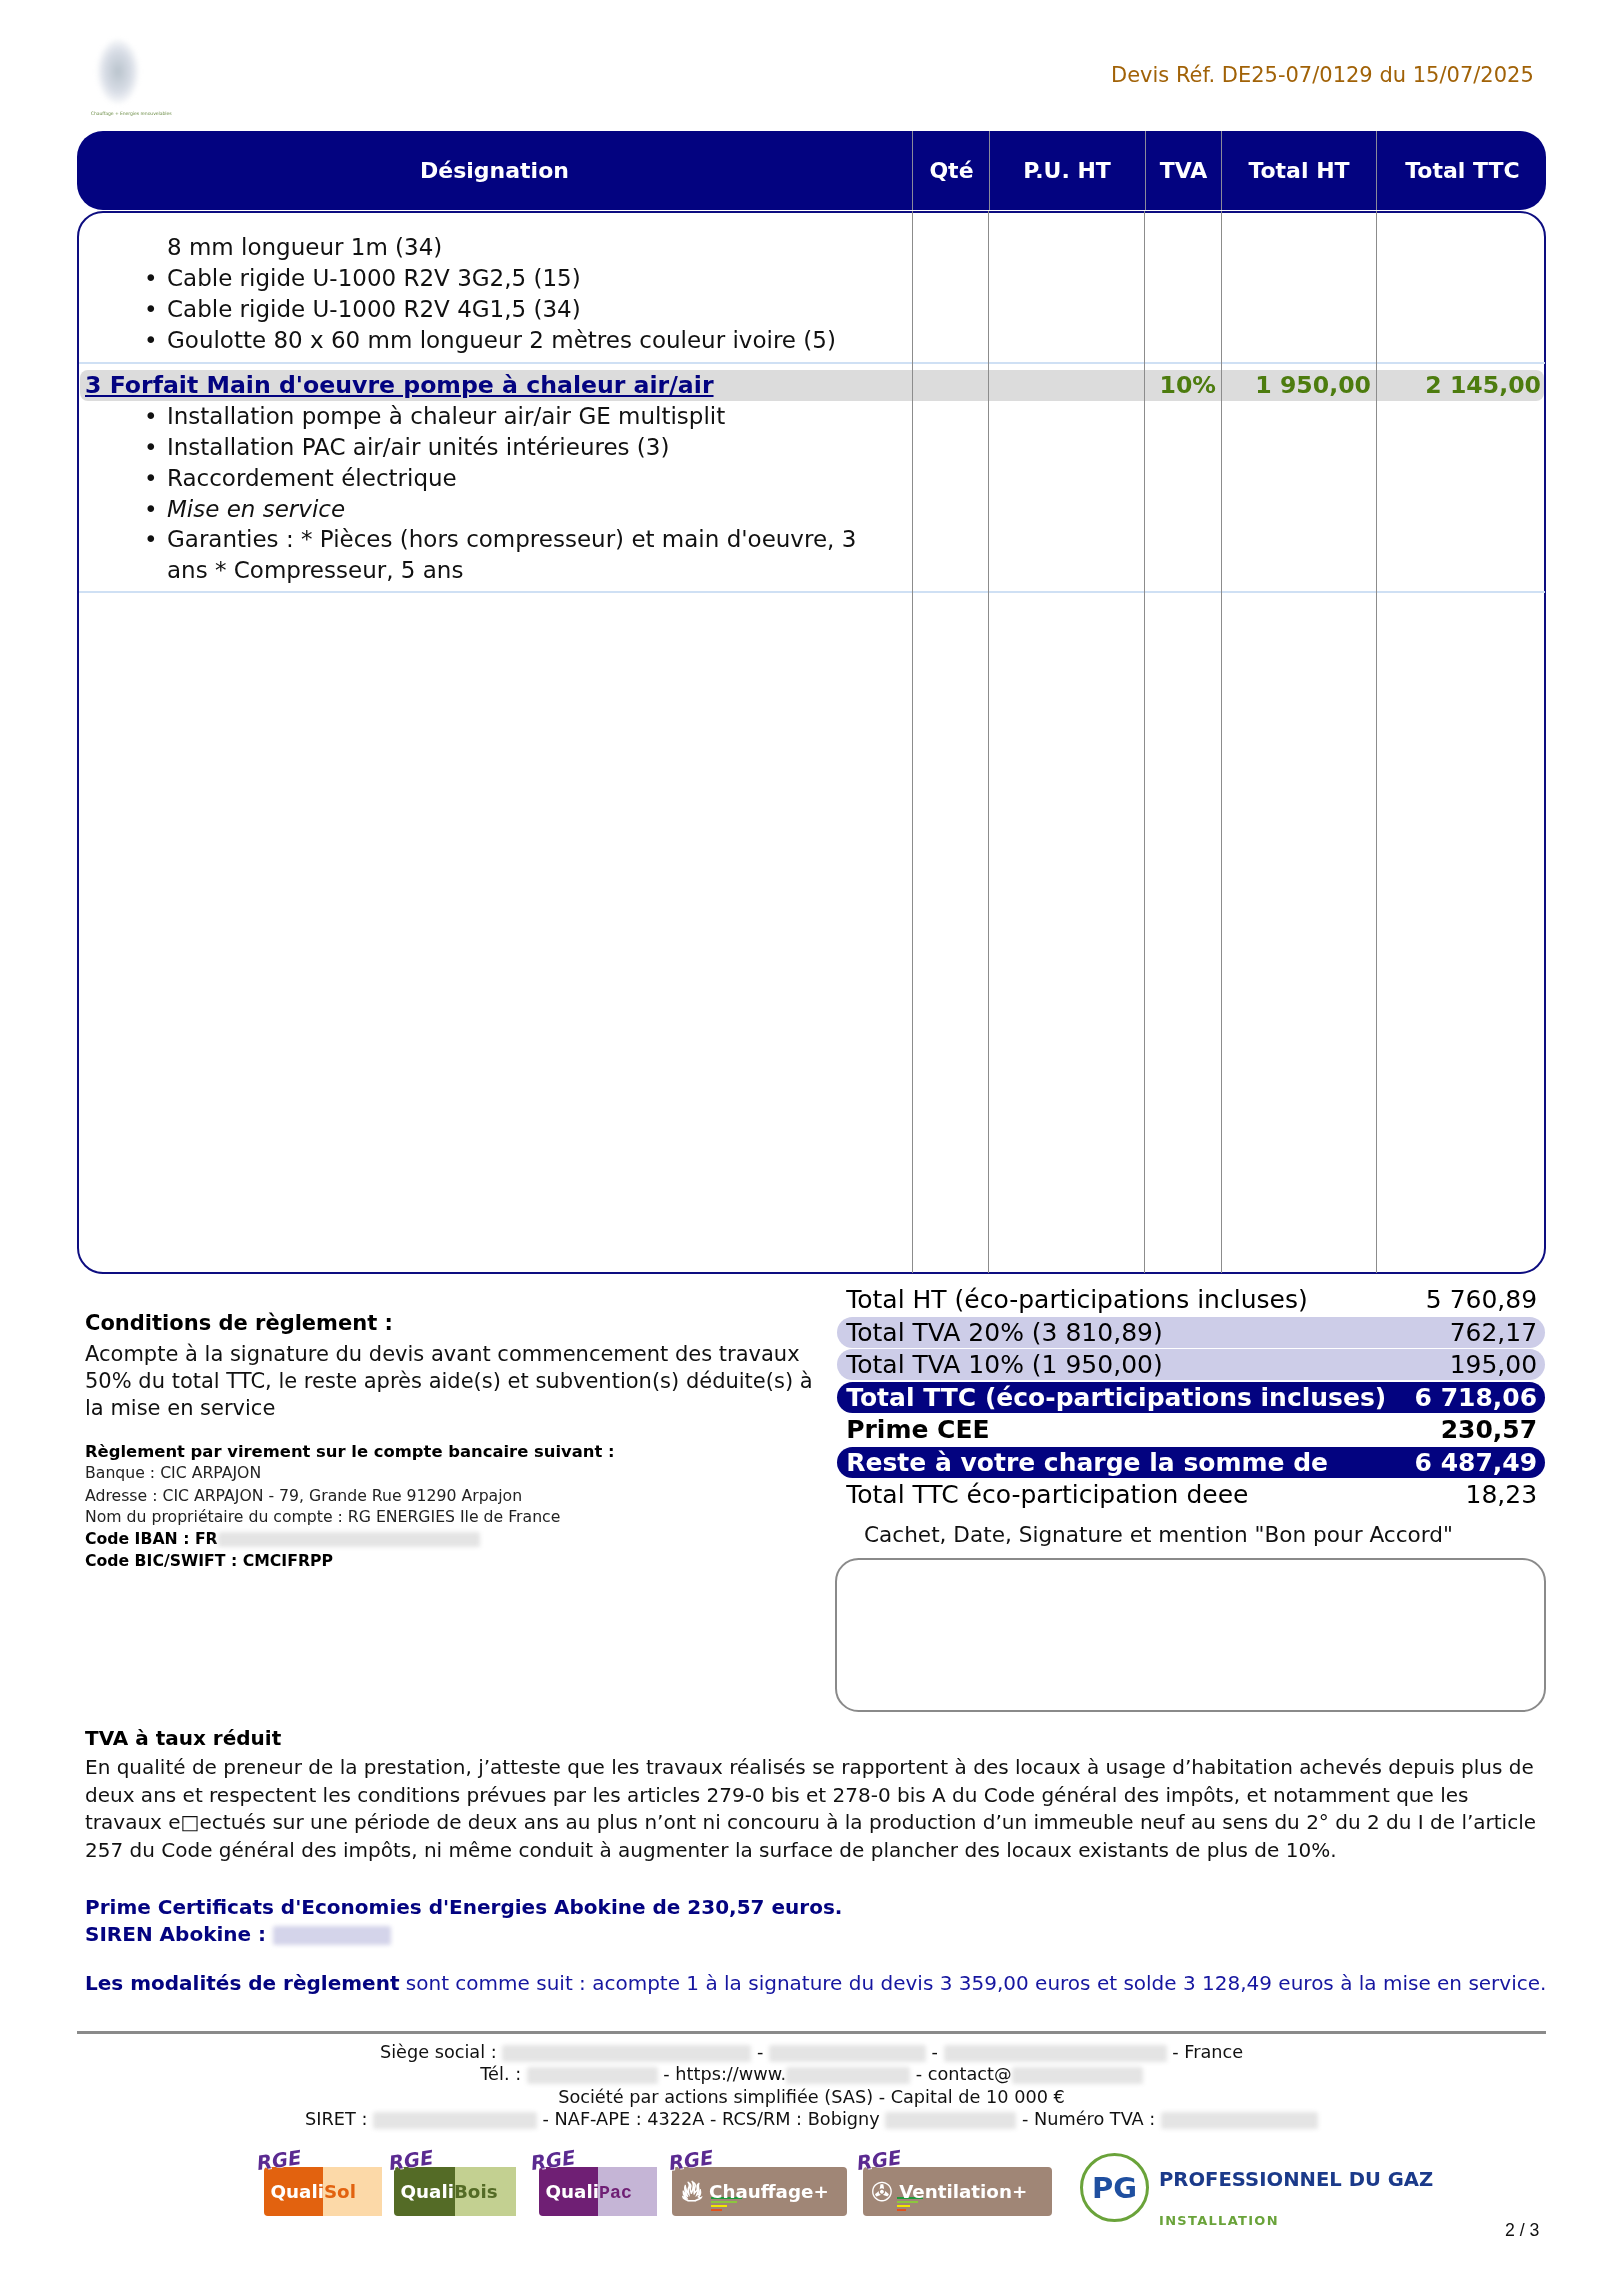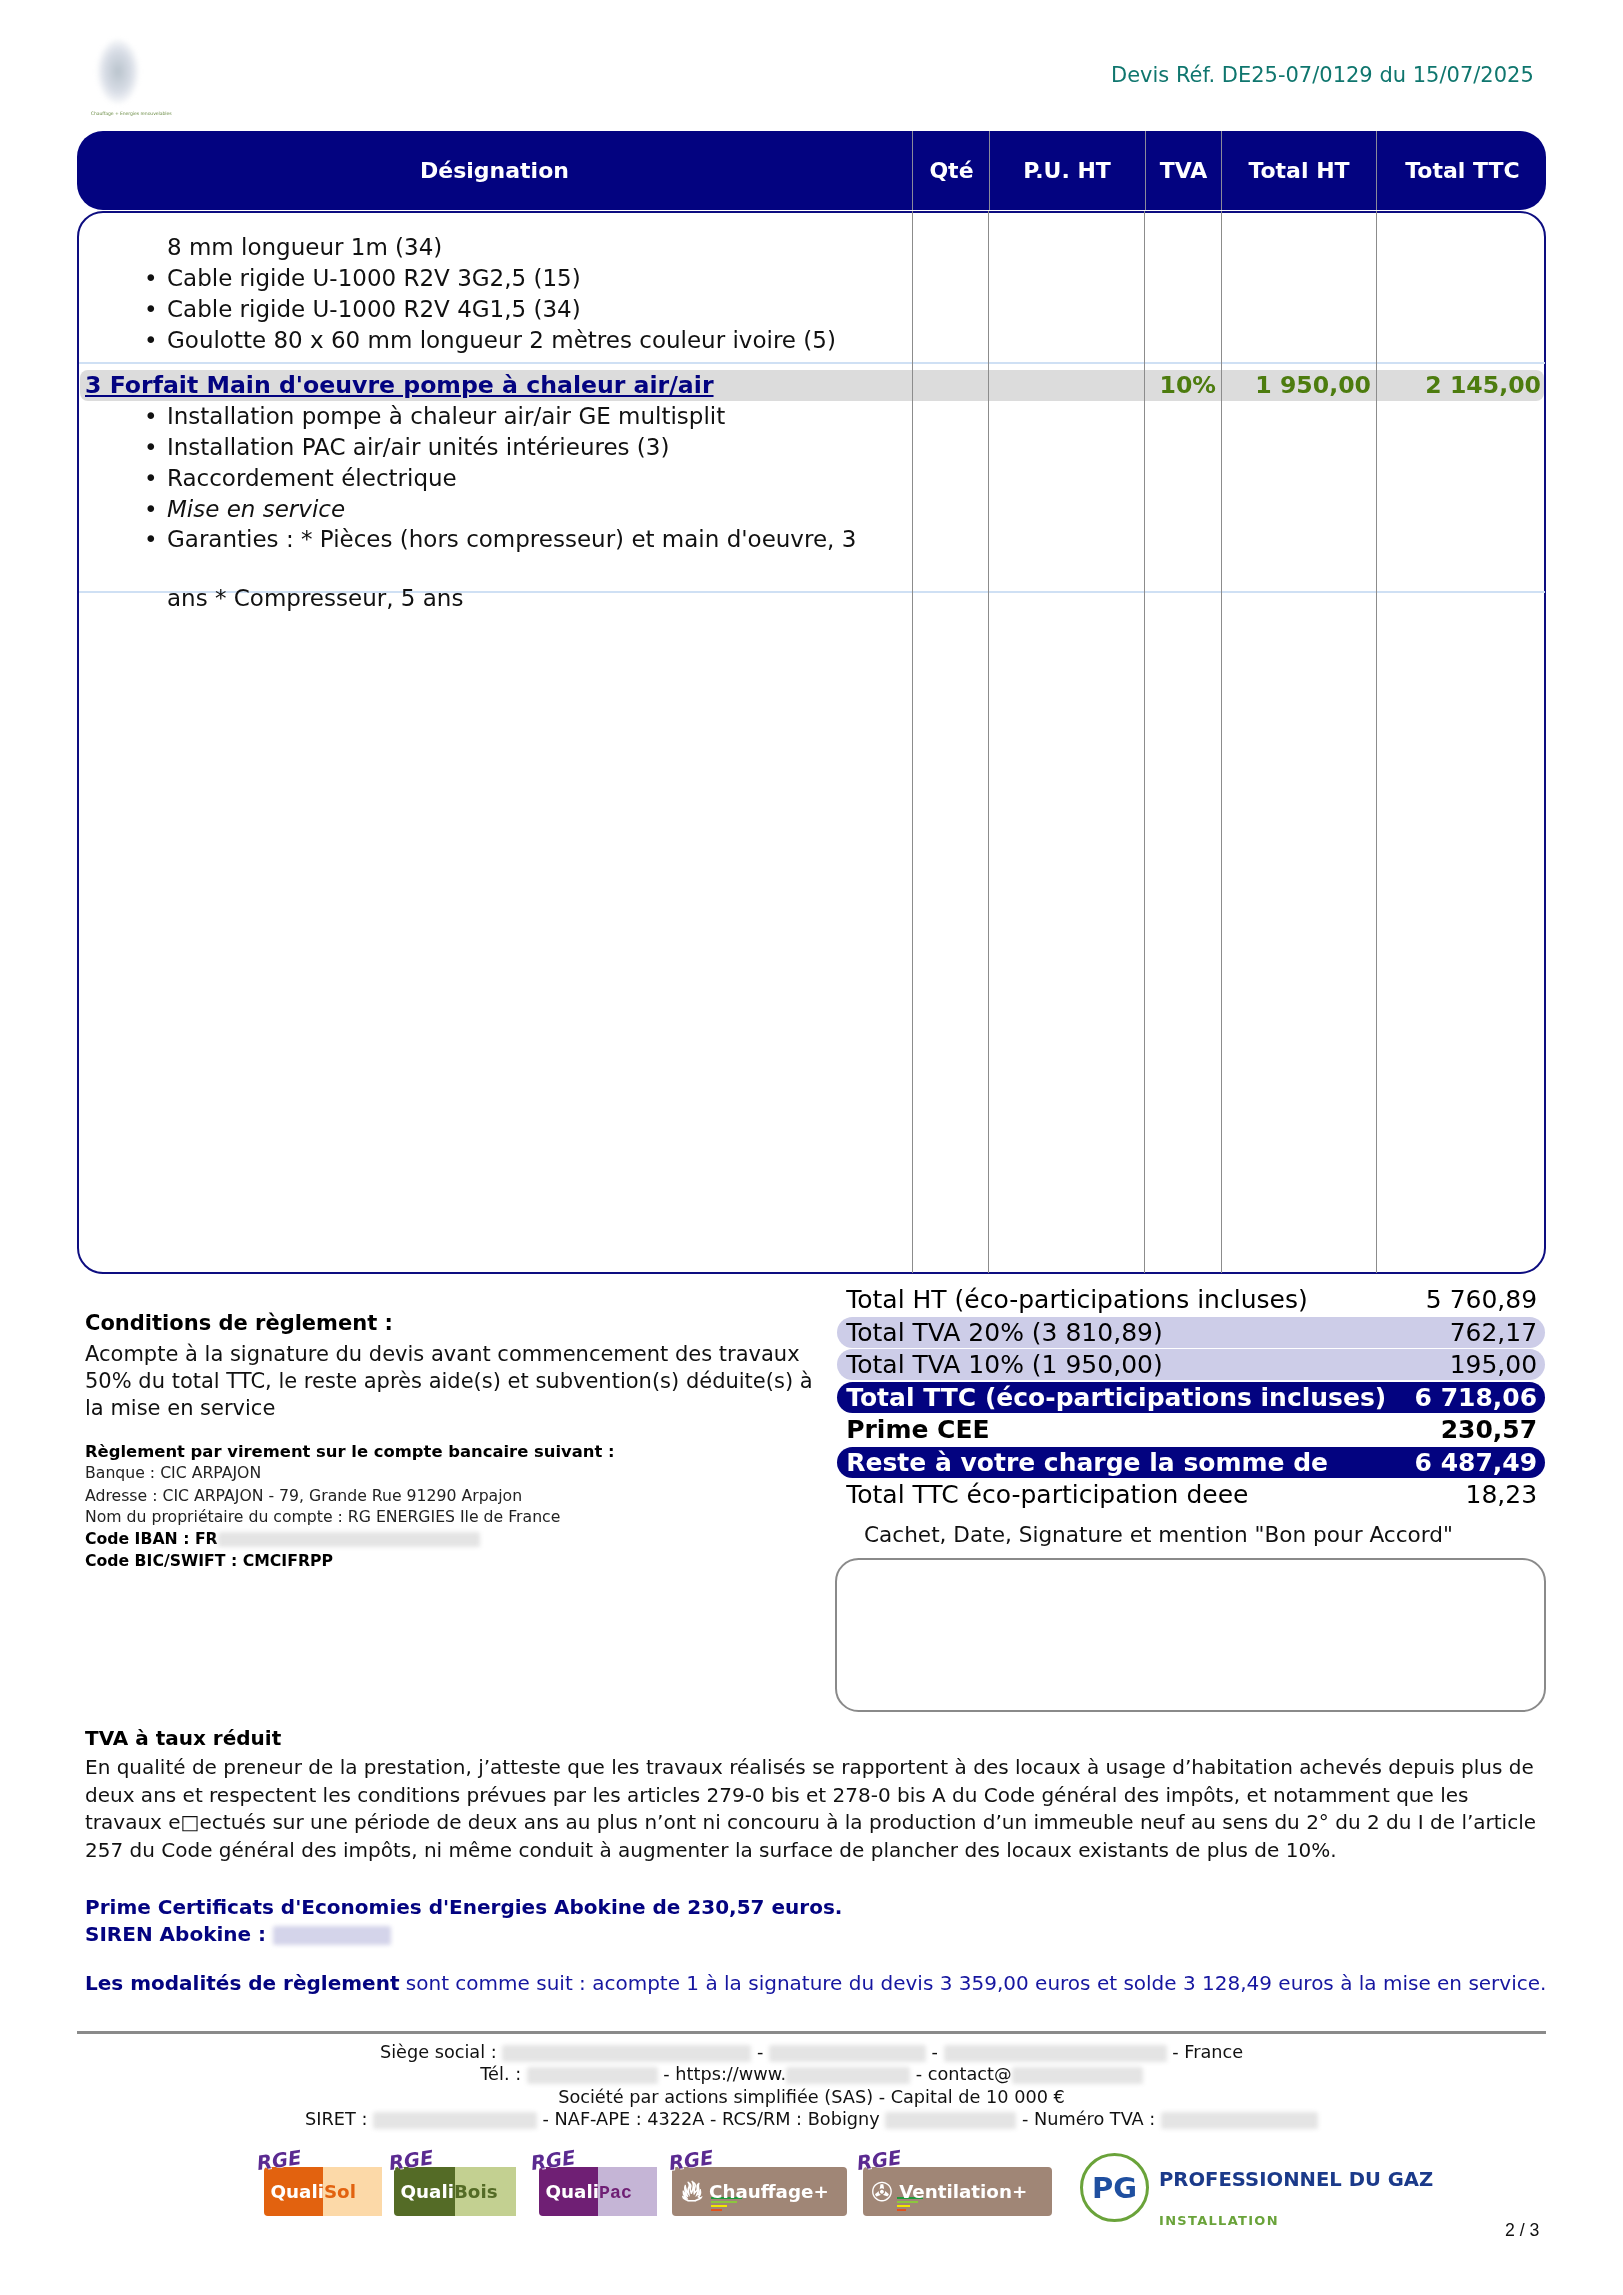--- a/index.html
+++ b/index.html
@@ -7,21 +7,21 @@
   body { position: relative; font-family: "DejaVu Sans", sans-serif; color: #000; overflow: hidden; }
 
   .abs { position: absolute; }
 
   
   .logo { left: 79px; top: 39px; width: 79px; height: 82px; }
   .logo-blur { position: absolute; left: 18.3px; top: 0; width: 42px; height: 65px; border-radius: 50%;
     background: radial-gradient(ellipse at center, #b9c3cc 0%, #d8dde6 45%, rgba(255,255,255,0) 75%); filter: blur(2px); }
   .logo-tag { position: absolute; left: 11.8px; top: 72px; font-size: 4.6px; color: #6f8f4a; white-space: nowrap; letter-spacing: -0.1px; }
 
-  .doc-ref { left: 1111px; top: 63px; font-size: 21px; color: #0f766e; white-space: nowrap; }
+  .doc-ref { left: 1111px; top: 63px; font-size: 21px; color: #a16207; white-space: nowrap; }
 
   
   .tbl-head { left: 77px; top: 131px; width: 1469px; height: 79px; background: #030380; border-radius: 26px 26px 26px 26px;
     color: #fff; font-weight: bold; font-size: 22px; }
   .th { position: absolute; top: 0; height: 79px; display: flex; align-items: center; justify-content: center; }
   .th-div { position: absolute; top: 0; width: 1.3px; height: 79px; background: #8a8a9a; }
 
   .tbl-body { left: 77px; top: 211px; width: 1469px; height: 1063px; border: 2px solid #0d0d80; border-radius: 26px; }
   .col-line { position: absolute; top: 211px; width: 1.3px; height: 1062px; background: #8c8c8c; }
 
@@ -127,21 +127,21 @@
 <span class="bullet" style="top:401px;">•</span>
 <div class="item-line" style="top:401px;">Installation pompe à chaleur air/air GE multisplit</div>
 <span class="bullet" style="top:432px;">•</span>
 <div class="item-line" style="top:432px;">Installation PAC air/air unités intérieures (3)</div>
 <span class="bullet" style="top:463px;">•</span>
 <div class="item-line" style="top:463px;">Raccordement électrique</div>
 <span class="bullet" style="top:494px;">•</span>
 <div class="item-line" style="top:494px;font-style:italic;">Mise en service</div>
 <span class="bullet" style="top:524px;">•</span>
 <div class="item-line" style="top:524px;">Garanties : * Pièces (hors compresseur) et main d'oeuvre, 3</div>
-<div class="item-line" style="top:555px;margin-top:28px;">ans * Compresseur, 5 ans</div>
+<div class="item-line" style="top:555px;">ans * Compresseur, 5 ans</div>
 
 <div class="abs cond-title">Conditions de règlement :</div>
 <div class="abs cond-text">Acompte à la signature du devis avant commencement des travaux 50% du total TTC, le reste après aide(s) et subvention(s) déduite(s) à la mise en service</div>
 
 <div class="abs bank-title">Règlement par virement sur le compte bancaire suivant :</div>
 <div class="bank-line" style="top:1463px;">Banque : CIC ARPAJON</div>
 <div class="bank-line" style="top:1486px;">Adresse : CIC ARPAJON - 79, Grande Rue 91290 Arpajon</div>
 <div class="bank-line" style="top:1507px;">Nom du propriétaire du compte : RG ENERGIES Ile de France</div>
 <div class="bank-line bank-bold" style="top:1529px;">
   <span>Code IBAN : FR</span><span class="blurbox" style="width:262px;height:15.7px;"></span>

